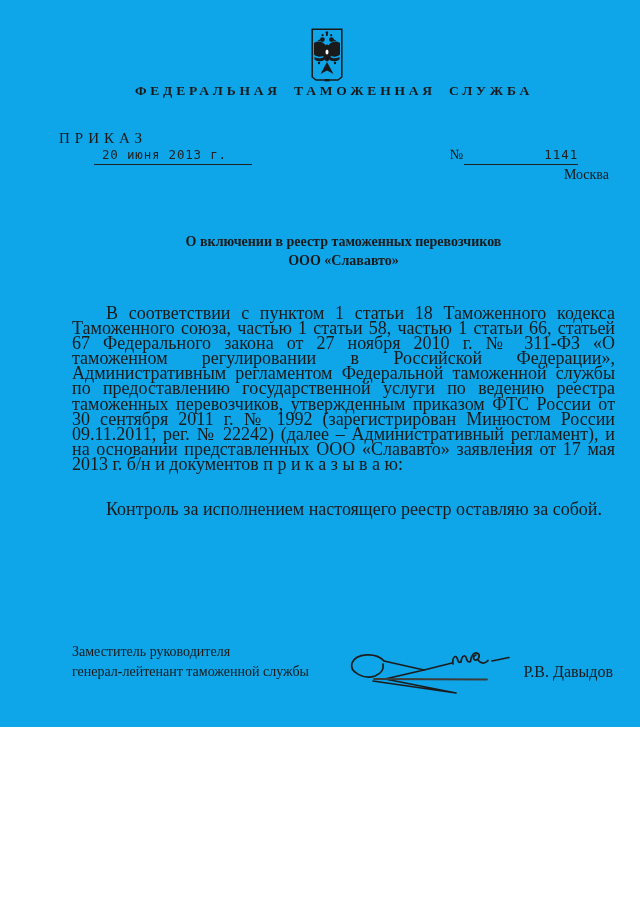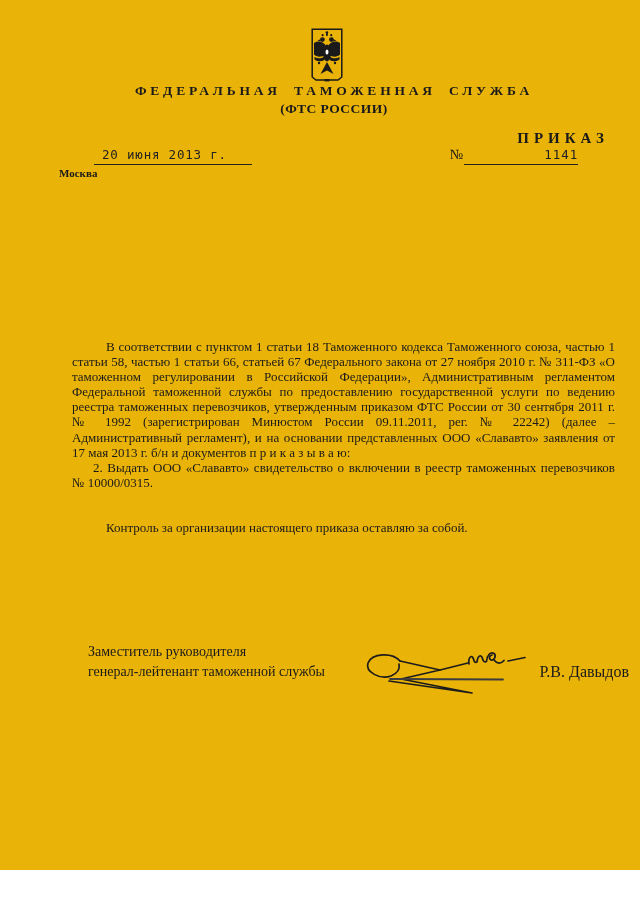--- a/index.html
+++ b/index.html
@@ -1,76 +1,75 @@
 <!DOCTYPE html>
 <html lang="ru"><head>
 <meta charset="utf-8">
 <style>
   html,body{margin:0;padding:0;background:#ffffff;}
   .page{
     position:relative;
-    width:640px;height:870px;
-    background:#eab308;
+    width:640px;height:727px;
+    background:#0ea5e9;
     font-family:"Liberation Serif","DejaVu Serif",serif;
     color:#1a1a1a;
     overflow:hidden;
   }
   .abs{position:absolute;}
   
   .emblem{left:310px;top:27px;width:34px;height:57px;}
   .org-name{
     left:59px;top:83px;width:550px;
     text-align:center;font-weight:bold;font-size:13.5px;
     letter-spacing:3.8px;word-spacing:6px;white-space:nowrap;
   }
   .org-abbr{
     left:59px;top:101px;width:550px;
     text-align:center;font-weight:bold;font-size:13.5px;letter-spacing:.5px;
   }
   .doc-type{
     left:59px;top:130px;width:550px;
-    text-align:right;font-weight:bold;font-size:15px;letter-spacing:5px;
+    text-align:left;font-weight:normal;font-size:15px;letter-spacing:5px;
   }
   .date-box{
     left:62px;top:147px;width:158px;height:18px;
     border-bottom:1.6px solid #222;
     font-family:"DejaVu Sans Mono",monospace;
     font-size:12.5px;letter-spacing:.8px;
     padding-left:8px;box-sizing:border-box;
     color:#222;
     margin-left:32px;
   }
   .num-group{left:450px;top:147px;display:flex;align-items:flex-start;}
   .num-label{font-size:14px;line-height:16px;}
   .num-box{
     width:114px;height:18px;margin-left:1px;
     border-bottom:1.6px solid #222;
     font-family:"DejaVu Sans Mono",monospace;
     font-size:12.5px;letter-spacing:1px;
     padding-left:9px;box-sizing:border-box;color:#222;text-align:right;
   }
-  .city{left:59px;top:167px;width:550px;text-align:left;font-size:11px;font-weight:bold;}
+  .city{left:59px;top:167px;width:550px;text-align:right;font-size:14px;}
   
   .doc-title{
     left:72px;top:232px;width:543px;
     text-align:center;font-weight:bold;font-size:14px;line-height:19px;
   }
   
   .body-text{
     left:72px;top:306px;width:543px;
-    font-size:13px;line-height:15.1px;
+    font-size:18px;line-height:15.1px;
     text-align:justify;
-    margin-top:33px;
   }
   .body-text p{margin:0;}
   p.indent{text-indent:34px;}
   p.item{text-indent:21px;}
   p.control{text-indent:34px;margin-top:30px;}
   
-  .sig-block{left:88px;top:642px;width:543px;height:70px;font-size:14px;}
+  .sig-block{left:72px;top:642px;width:543px;height:70px;font-size:14px;}
   .sig-post{line-height:19.5px;}
   .sig-name{position:absolute;right:2px;top:21px;font-size:16px;}
   .sig-scribble{position:absolute;left:270px;top:-4px;width:172px;height:72px;}
   .stroke{fill:none;stroke:#1c1c1c;stroke-width:1.7;stroke-linecap:round;stroke-linejoin:round;}
   .stroke-thin{fill:none;stroke:#3c3c3c;stroke-width:1.8;stroke-linecap:round;}
 </style>
 </head>
 <body>
 
 <div class="page">
@@ -98,37 +97,39 @@
       <ellipse cx="17" cy="26" rx="4" ry="8.5"></ellipse>
       <ellipse cx="17" cy="25" rx="1.5" ry="2.6" fill="#ffffff"></ellipse>
 
       <path d="M17,35 L10.5,47 L17,43.5 L23.5,47 Z"></path>
       <circle cx="9" cy="36" r="1.2"></circle>
       <circle cx="25" cy="36" r="1.2"></circle>
     </g>
   </svg>
 
   <div class="abs org-name">ФЕДЕРАЛЬНАЯ ТАМОЖЕННАЯ СЛУЖБА</div>
-  <div class="abs org-abbr">(ФТС РОССИИ)</div>
   <div class="abs doc-type">ПРИКАЗ</div>
 
   <div class="abs date-box">20 июня 2013 г.</div>
 
   <div class="abs num-group">
     <span class="num-label">№</span>
     <span class="num-box">1141</span>
   </div>
 
   <div class="abs city">Москва</div>
 
+  <div class="abs doc-title">
+    <div>О включении в реестр таможенных перевозчиков</div>
+    <div>ООО «Слававто»</div>
+  </div>
 
   <div class="abs body-text">
     <p class="indent">В соответствии с пунктом 1 статьи 18 Таможенного кодекса Таможенного союза, частью 1 статьи 58, частью 1 статьи 66, статьей 67 Федерального закона от 27 ноября 2010 г. № 311-ФЗ «О таможенном регулировании в Российской Федерации», Административным регламентом Федеральной таможенной службы по предоставлению государственной услуги по ведению реестра таможенных перевозчиков, утвержденным приказом ФТС России от 30 сентября 2011 г. № 1992 (зарегистрирован Минюстом России 09.11.2011, рег. № 22242) (далее – Административный регламент), и на основании представленных ООО «Слававто» заявления от 17 мая 2013 г. б/н и документов п р и к а з ы в а ю:</p>
-    <p class="item">2. Выдать ООО «Слававто» свидетельство о включении в реестр таможенных перевозчиков № 10000/0315.</p>
-    <p class="control">Контроль за организации настоящего приказа оставляю за собой.</p>
+    <p class="control">Контроль за исполнением настоящего реестр оставляю за собой.</p>
   </div>
 
   <div class="abs sig-block">
     <div class="sig-post">Заместитель руководителя</div>
     <div class="sig-post">генерал-лейтенант таможенной службы</div>
 
     <svg class="sig-scribble" viewBox="0 0 172 72" aria-hidden="true">
 
       <path class="stroke" d="M42,23 C34,14 14,15 10,25 C7,34 22,42 33,38 C39,35.5 42,31 41,26"></path>
 

